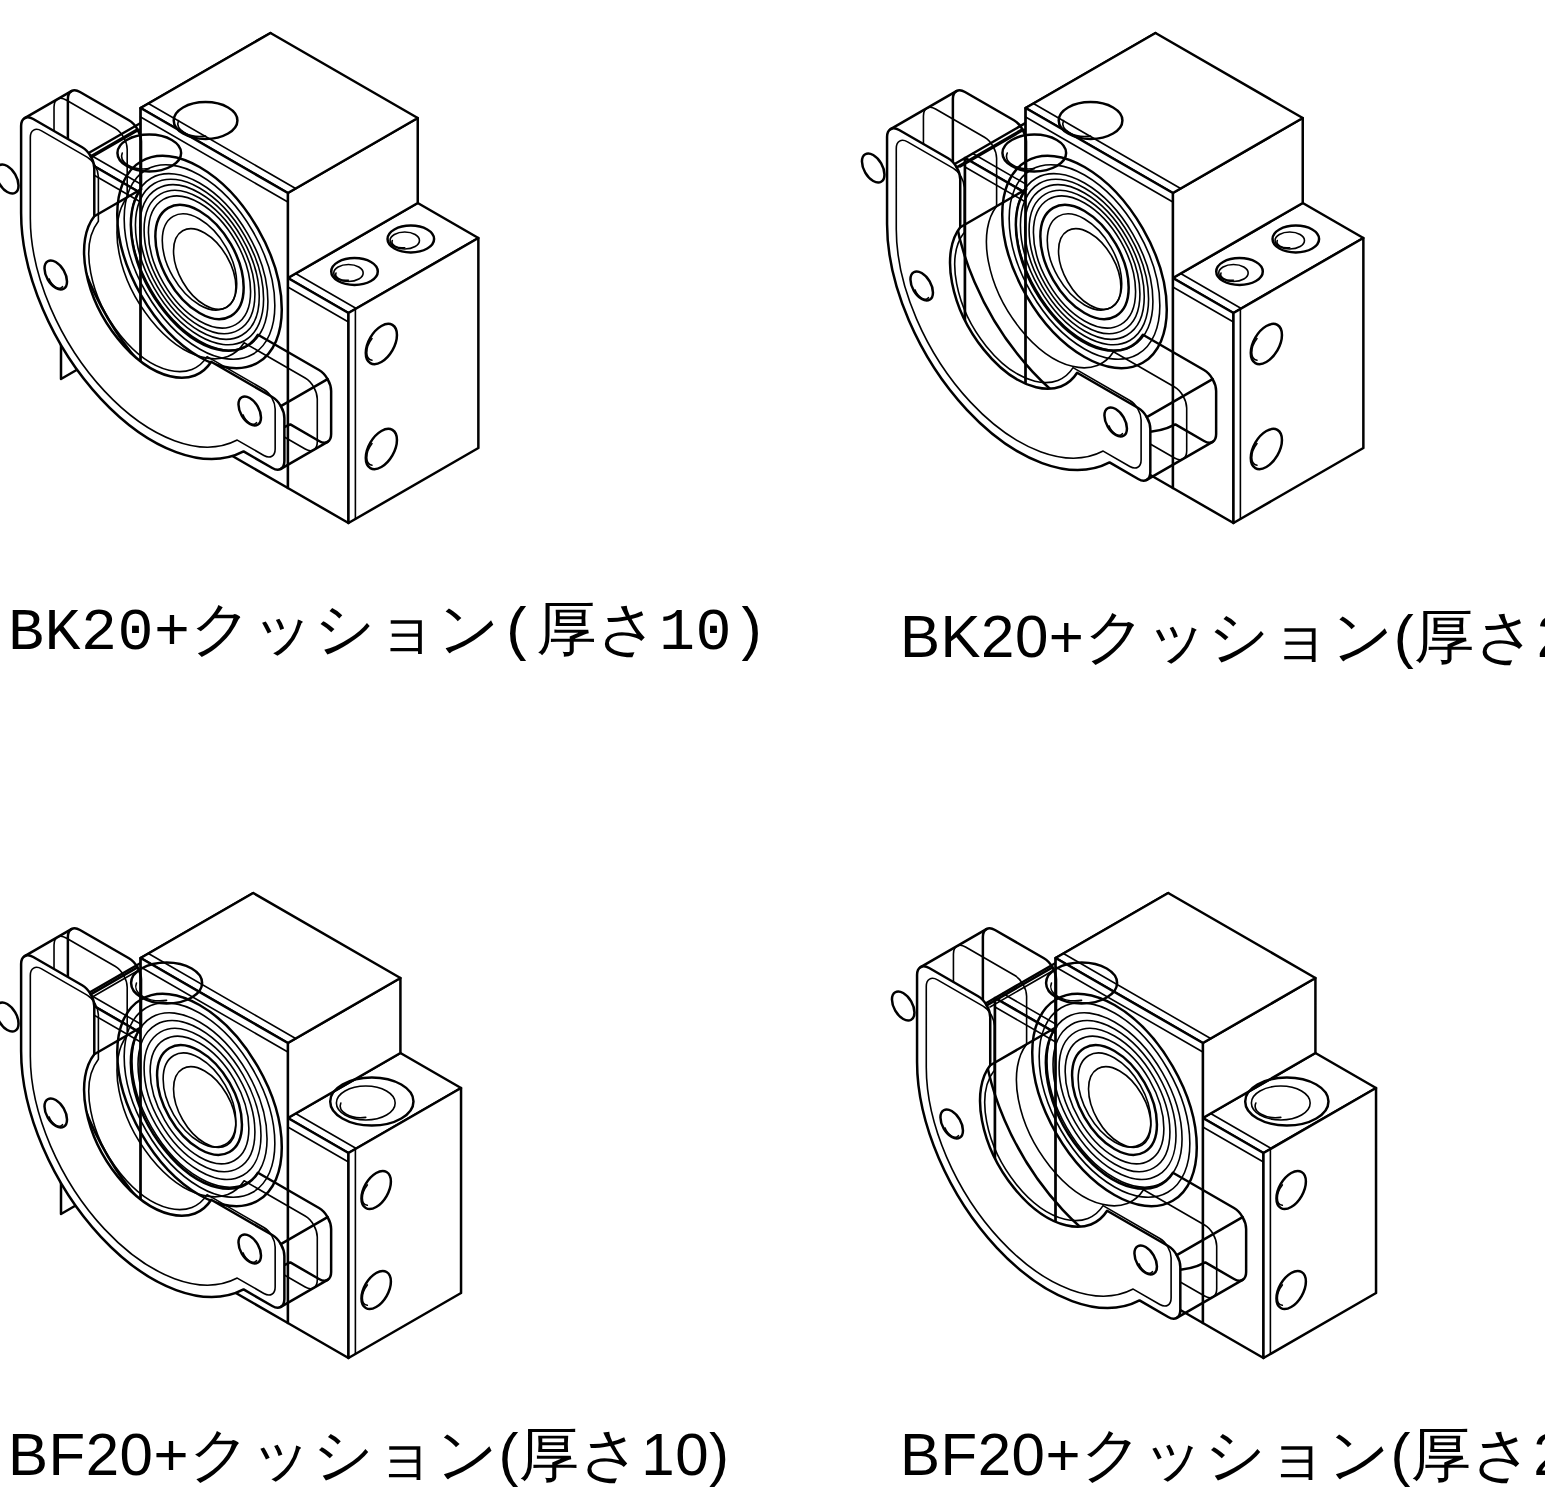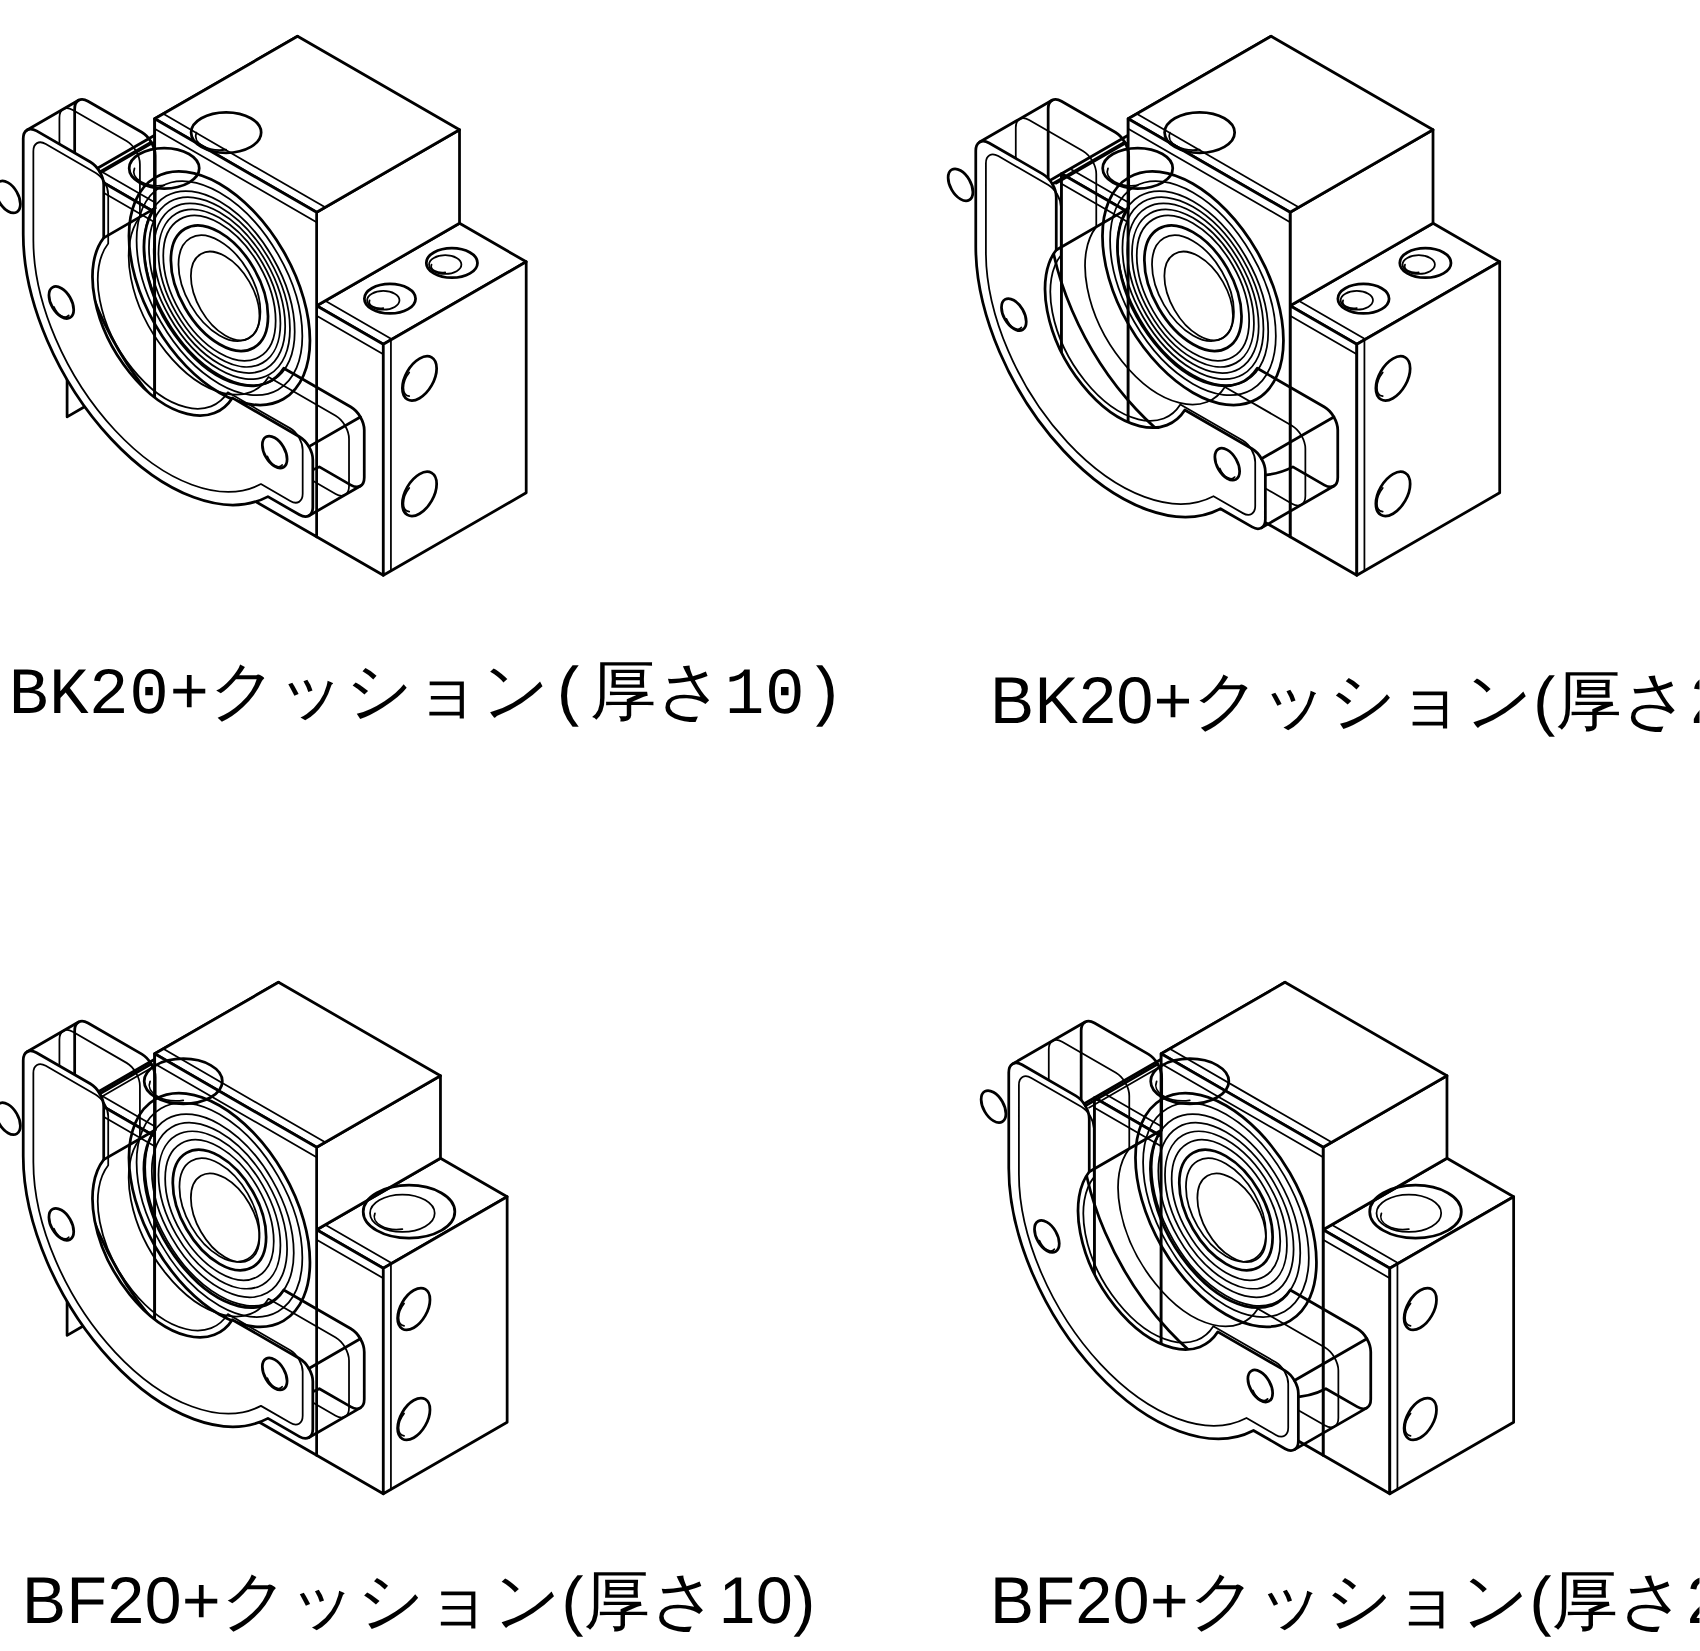--- a/index.html
+++ b/index.html
@@ -8,21 +8,21 @@
   .fig{position:absolute;}
   .fig svg{display:block;overflow:visible;}
   svg *{vector-effect:non-scaling-stroke;}
   .f{fill:#ffffff;stroke:#000000;stroke-width:2.5;stroke-linejoin:round;}
   .o{fill:none;stroke:#000000;stroke-width:2.5;stroke-linejoin:round;stroke-linecap:round;}
   .t{fill:none;stroke:#000000;stroke-width:1.6;stroke-linejoin:round;stroke-linecap:round;}
   .caption{position:absolute;font-size:60px;line-height:1.1;color:#000;
            white-space:nowrap;letter-spacing:.5px;}
   .cap1{left:8px;top:600px;}
   .cap2{left:20px;top:604px;}
-  .cap3{left:20px;top:577px;}
+  .cap3{left:8px;top:577px;}
   .cap4{left:5px;top:577px;}
 </style>
 </head>
 <body>
 
 <div class="fig" style="left:0;top:0;font-family:Liberation Mono, monospace;">
   <svg width="560" height="600" viewBox="0 0 560 600">
       <g>
         <polygon points="80,368 80,158 61,169 61,379" class="f"></polygon>
       </g>

